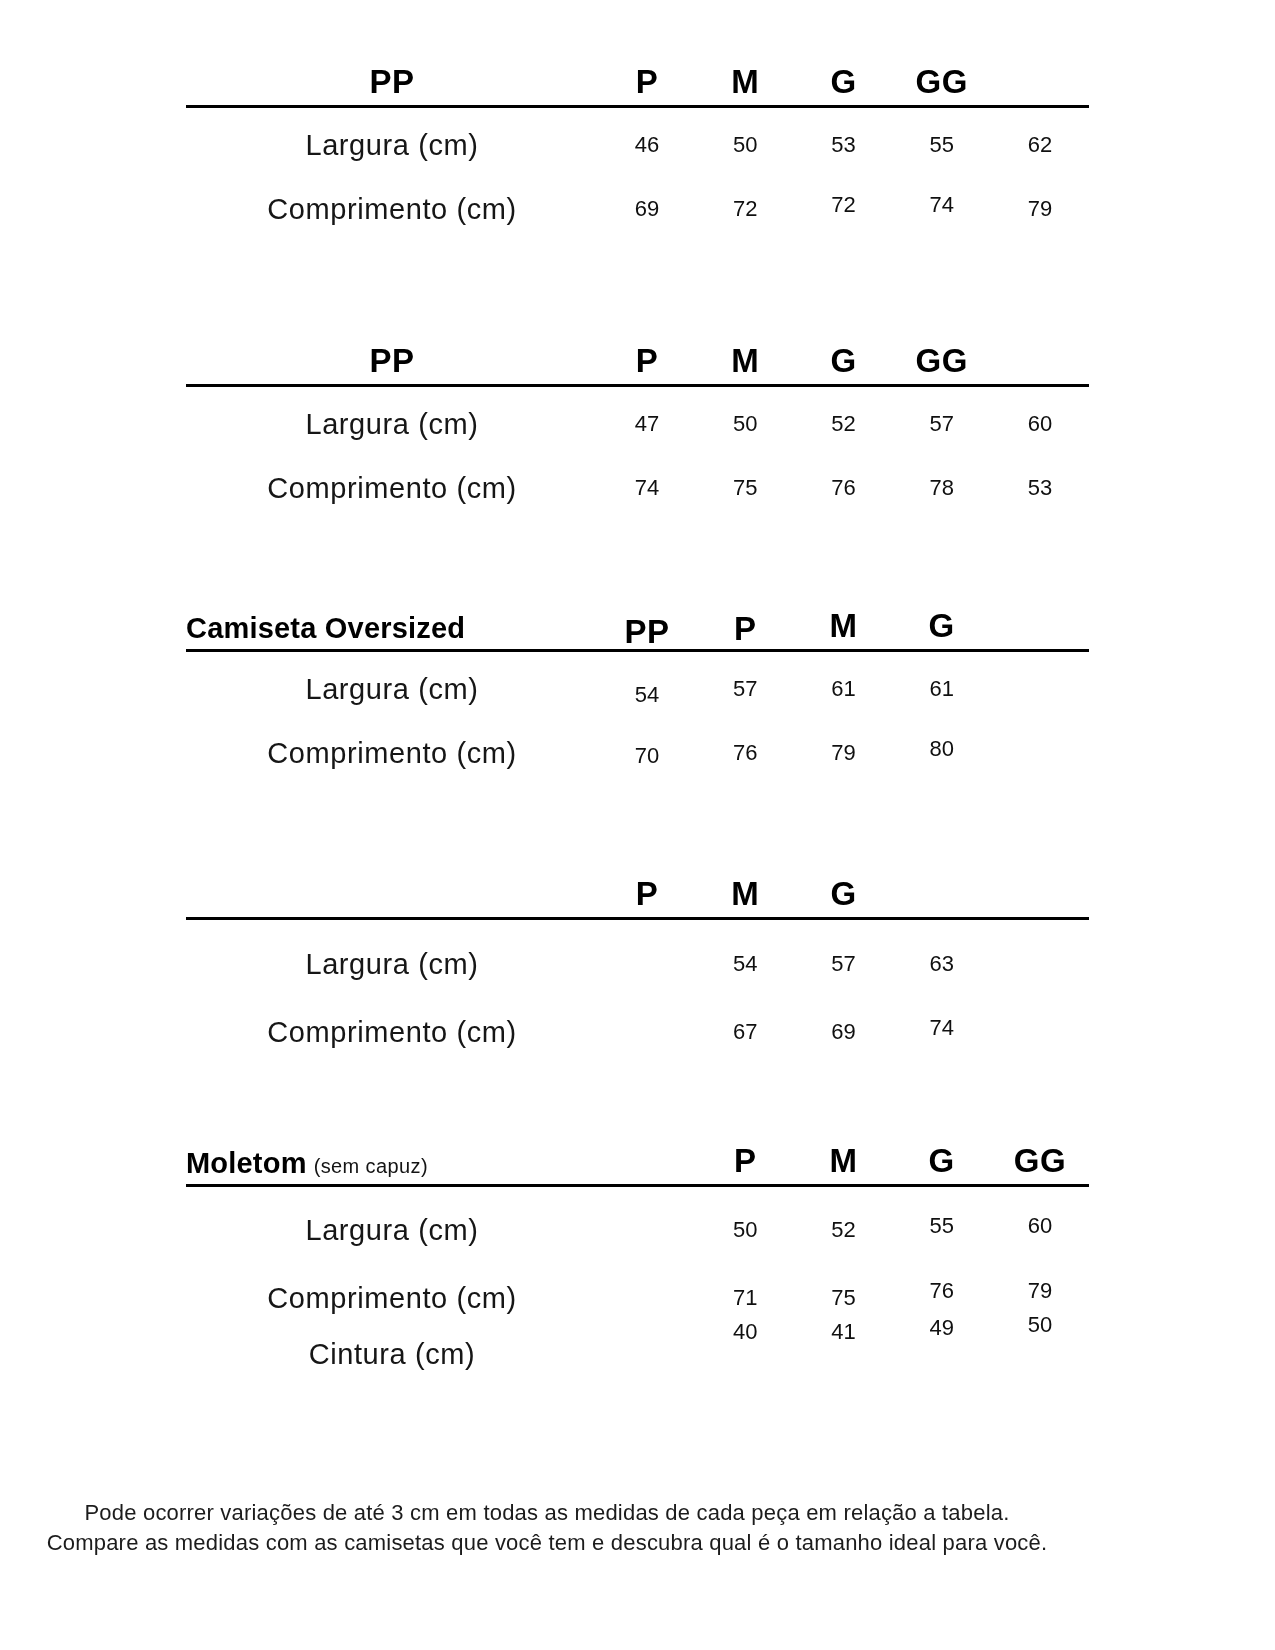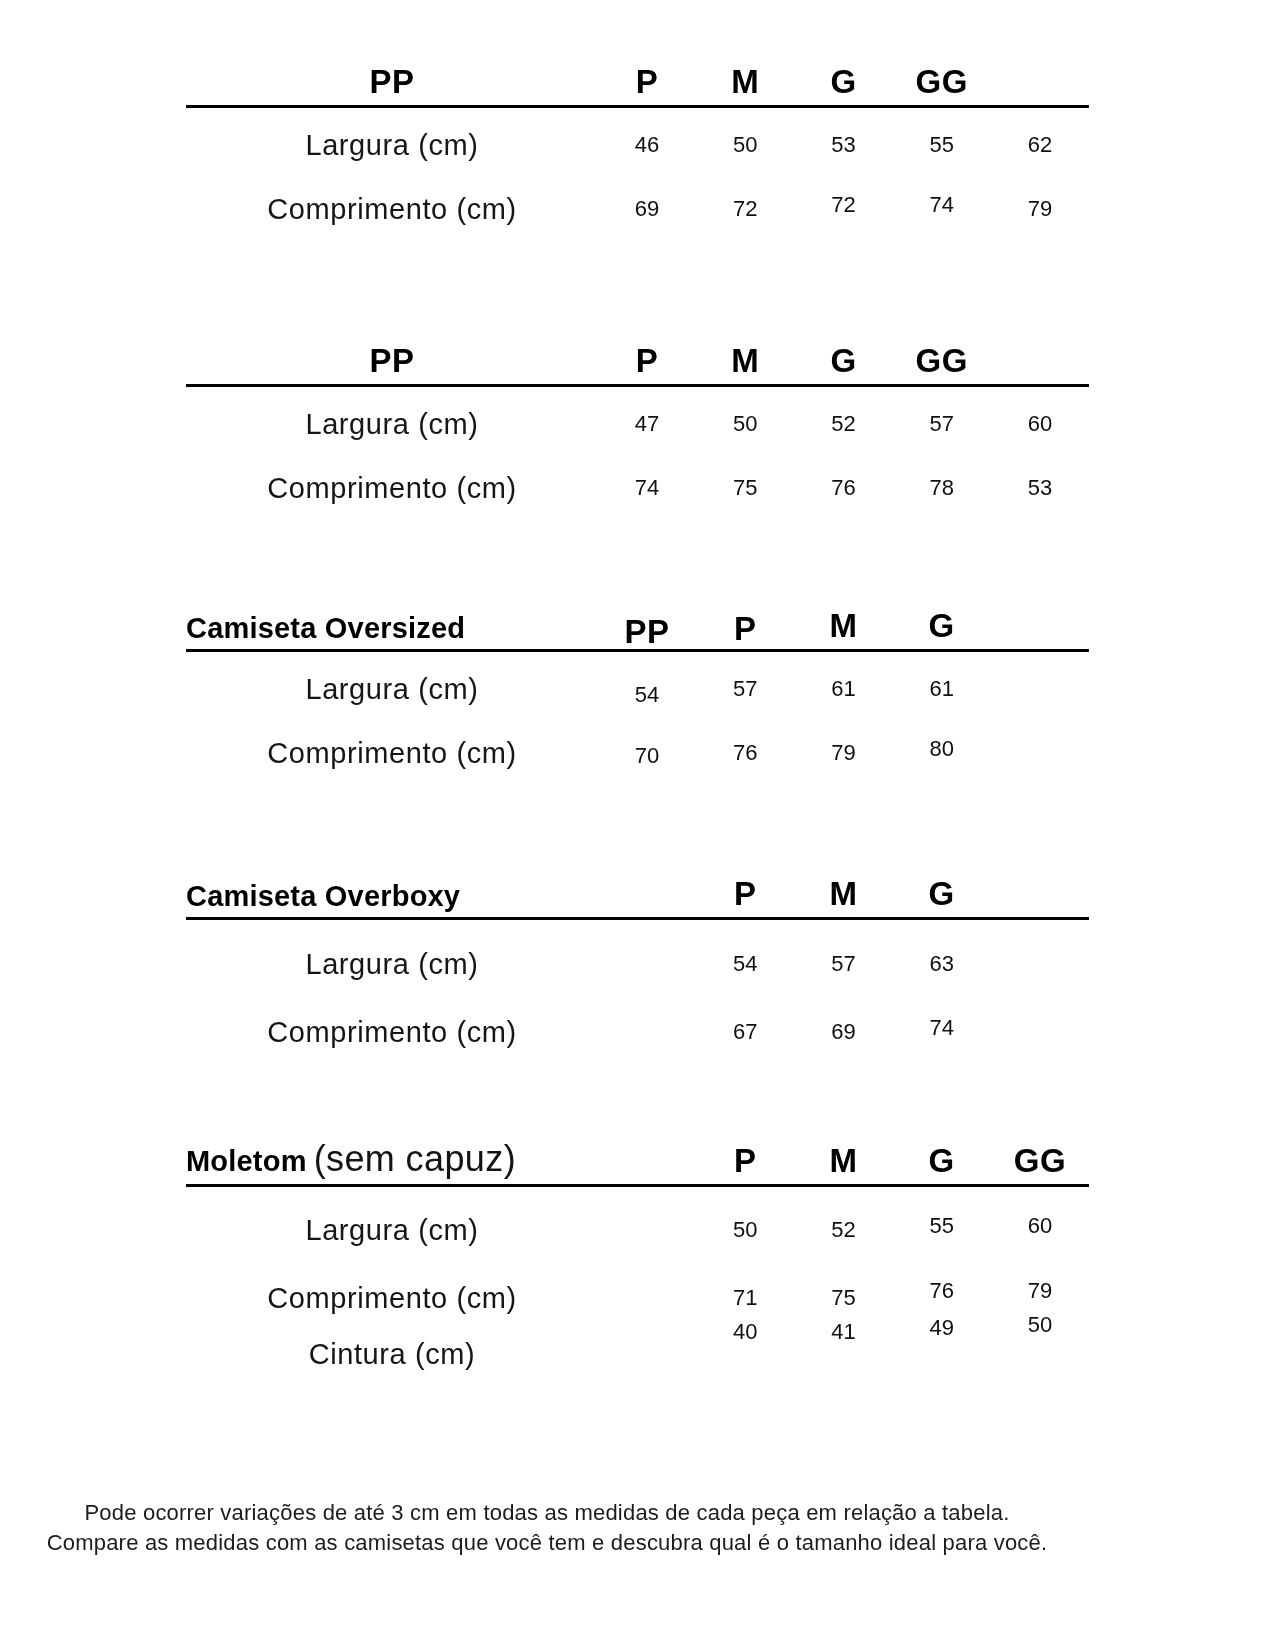--- a/index.html
+++ b/index.html
@@ -22,21 +22,21 @@
     display:grid;
     grid-template-columns:412px repeat(5,1fr);
     align-items:end;
     height:50px;
     box-sizing:border-box;
     padding-bottom:4px;
     border-bottom:3px solid #000;
   }
   .title-cell{white-space:nowrap;}
   .title-main{font-weight:700;font-size:29px;letter-spacing:0.2px;color:#000;}
-  .title-suffix{font-weight:400;font-size:36px;margin-left:7px;color:#141414;letter-spacing:0.4px;}
+  .title-suffix{font-weight:400;font-size:20px;margin-left:7px;color:#141414;letter-spacing:0.4px;}
   .col-h{
     font-weight:700;font-size:33px;
     text-align:center;letter-spacing:0.5px;color:#000;
   }
 
   .data-row{
     display:grid;
     grid-template-columns:412px repeat(5,1fr);
     align-items:center;
     height:34px;
@@ -148,23 +148,20 @@
       <div class="val ndn-s">70</div>
       <div class="val">76</div>
       <div class="val">79</div>
       <div class="val nup-s">80</div>
       <div class="val"></div>
     </div>
   </section>
 
   <section class="size-table t4">
     <div class="head-row">
-      <div class="title-cell">
-        <span class="title-main">Camiseta Overboxy</span>
-      </div>
       <div class="col-h"></div>
       <div class="col-h">P</div>
       <div class="col-h">M</div>
       <div class="col-h">G</div>
       <div class="col-h"></div>
     </div>
     <div class="data-row r1">
       <div class="row-label">Largura (cm)</div>
       <div class="val"></div>
       <div class="val">54</div>

